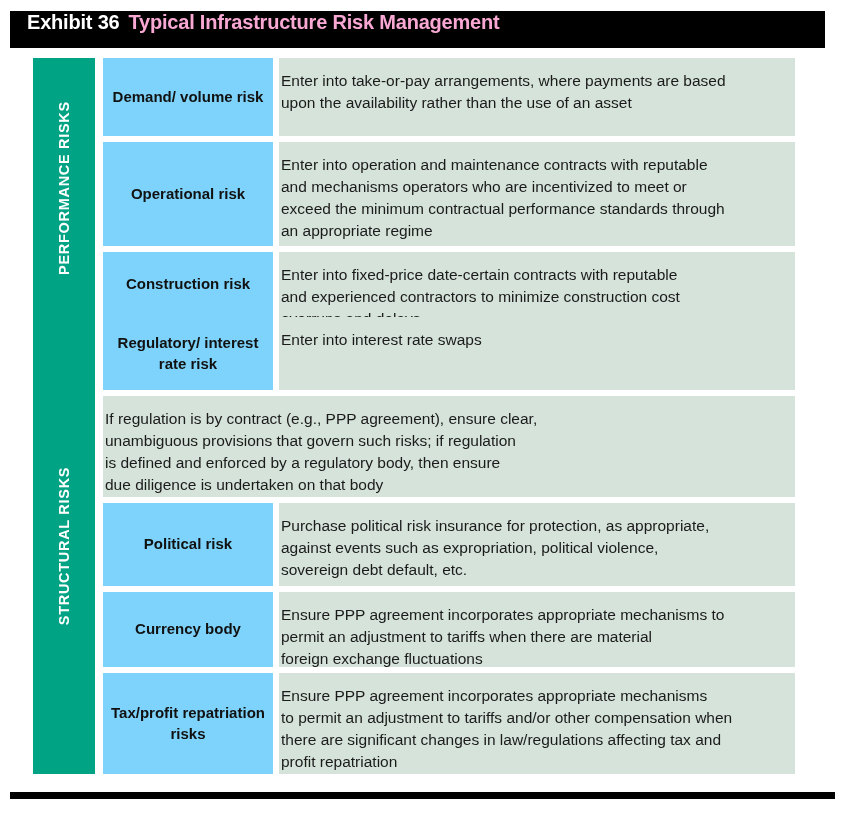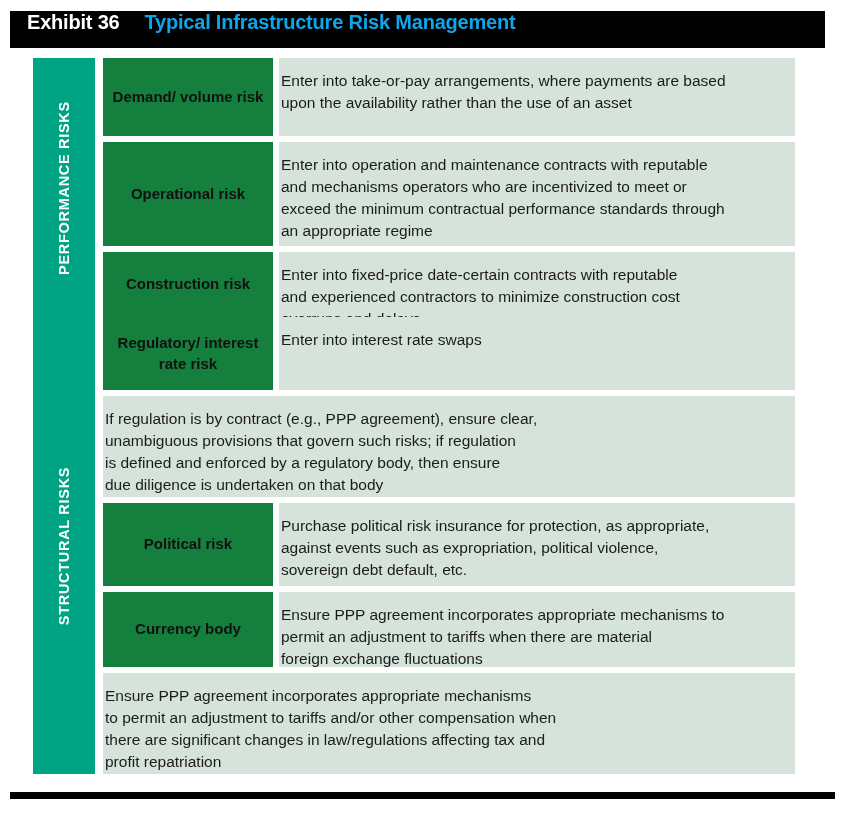--- a/index.html
+++ b/index.html
@@ -35,26 +35,26 @@
     padding-left: 17px;
   }
   .title-exhibit {
     color: #ffffff;
     font-size: 20px;
     font-weight: bold;
     letter-spacing: -0.2px;
     white-space: nowrap;
   }
   .title-name {
-    color: #0ea5e9;
+    color: #f9a8d4;
     font-size: 20px;
     font-weight: bold;
     letter-spacing: -0.2px;
     white-space: nowrap;
-    margin-left: 25px;
+    margin-left: 9px;
   }
 
   
   .matrix {
     position: absolute;
     left: 0;
     top: 58px;
     width: 846px;
     height: 700px;
   }
@@ -98,21 +98,21 @@
   .row {
     display: flex;
     flex-direction: row;
     margin-bottom: 6px;
   }
   .row:last-child { margin-bottom: 0; }
 
   .risk-cell {
     flex: 0 0 170px;
     width: 170px;
-    background: #15803d;
+    background: #7dd3fc;
     display: flex;
     align-items: center;
     justify-content: center;
     text-align: center;
     color: #111111;
     font-size: 15px;
     font-weight: bold;
     line-height: 1.35;
     margin-right: 6px;
     box-sizing: border-box;
@@ -251,20 +251,24 @@
             <span class="desc-text">Currency body</span>
           </div>
           <div class="desc-cell">
             <span class="desc-text">Ensure PPP agreement incorporates appropriate mechanisms to
 permit an adjustment to tariffs when there are material
 foreign exchange fluctuations</span>
           </div>
         </div>
 
         <div class="row h-tax">
+          <div class="risk-cell">
+            <span class="desc-text">Tax/profit
+repatriation risks</span>
+          </div>
           <div class="desc-cell">
             <span class="desc-text">Ensure PPP agreement incorporates appropriate mechanisms
 to permit an adjustment to tariffs and/or other compensation when
 there are significant changes in law/regulations affecting tax and
 profit repatriation</span>
           </div>
         </div>
 
       </div>
     </div>

